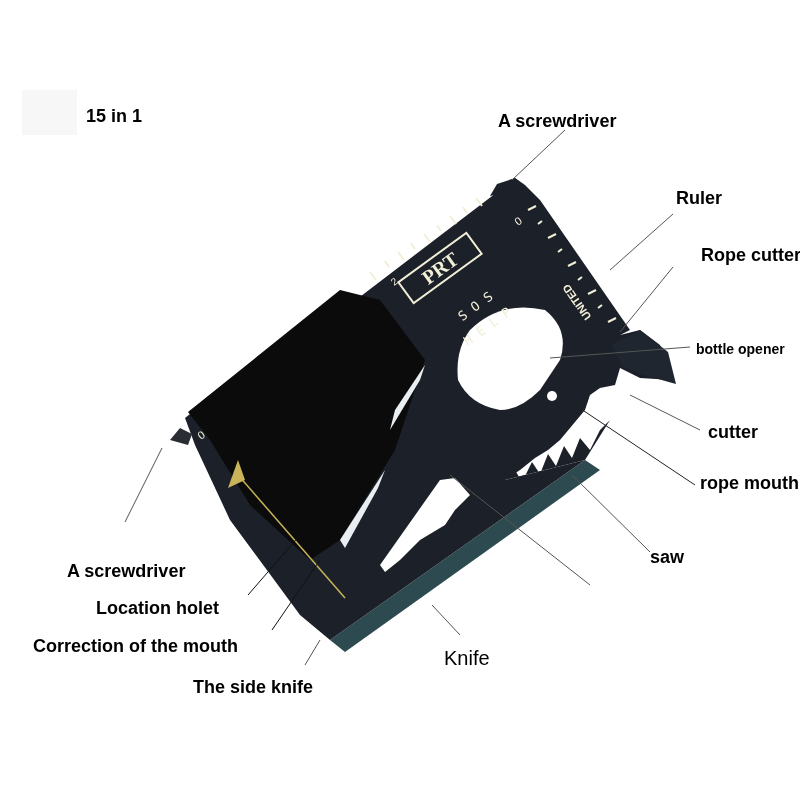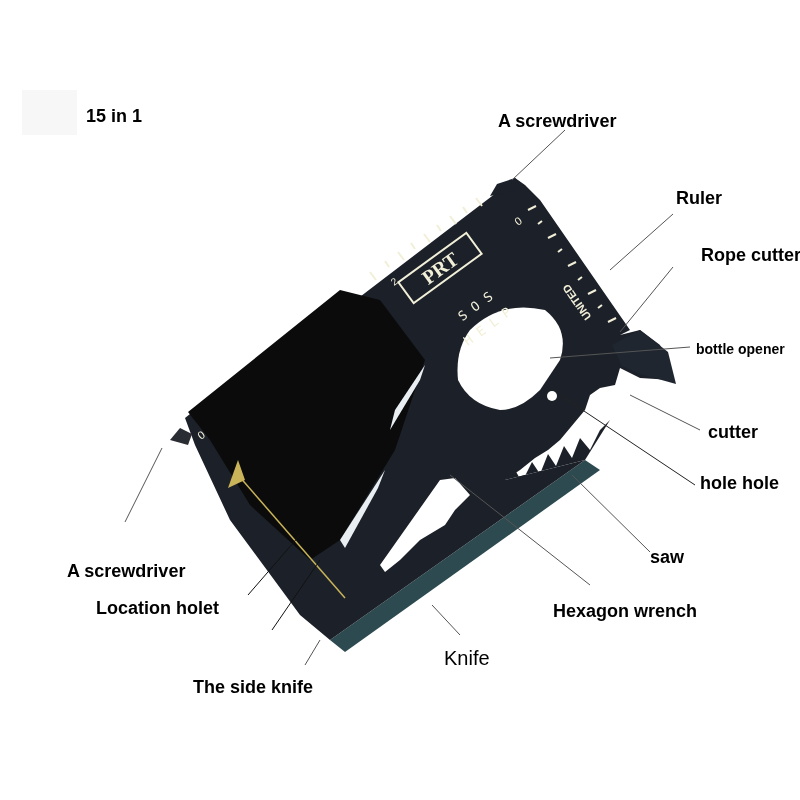--- a/index.html
+++ b/index.html
@@ -121,20 +121,20 @@
     </g>
   </svg>
 
   <div class="label lbl-md" style="left:86px; top:107px;">15 in 1</div>
 
   <div class="label lbl-md" style="left:498px; top:112px;">A screwdriver</div>
   <div class="label lbl-md" style="left:676px; top:189px;">Ruler</div>
   <div class="label lbl-md" style="left:701px; top:246px;">Rope cutter</div>
   <div class="label lbl-sm" style="left:696px; top:342px;">bottle opener</div>
   <div class="label lbl-md" style="left:708px; top:423px;">cutter</div>
-  <div class="label lbl-md" style="left:700px; top:474px;">hole hole</div>
+  <div class="label lbl-md" style="left:700px; top:474px;">rope mouth</div>
   <div class="label lbl-md" style="left:650px; top:548px;">saw</div>
-  <div class="label lbl-md" style="left:553px; top:602px;">Hexagon wrench</div>
   <div class="label lbl-xl" style="left:444px; top:648px;">Knife</div>
   <div class="label lbl-md" style="left:67px; top:562px;">A screwdriver</div>
   <div class="label lbl-md" style="left:96px; top:599px;">Location holet</div>
+  <div class="label lbl-md" style="left:33px; top:637px;">Correction of the mouth</div>
   <div class="label lbl-md" style="left:193px; top:678px;">The side knife</div>
 </div>
 
 </body></html>

